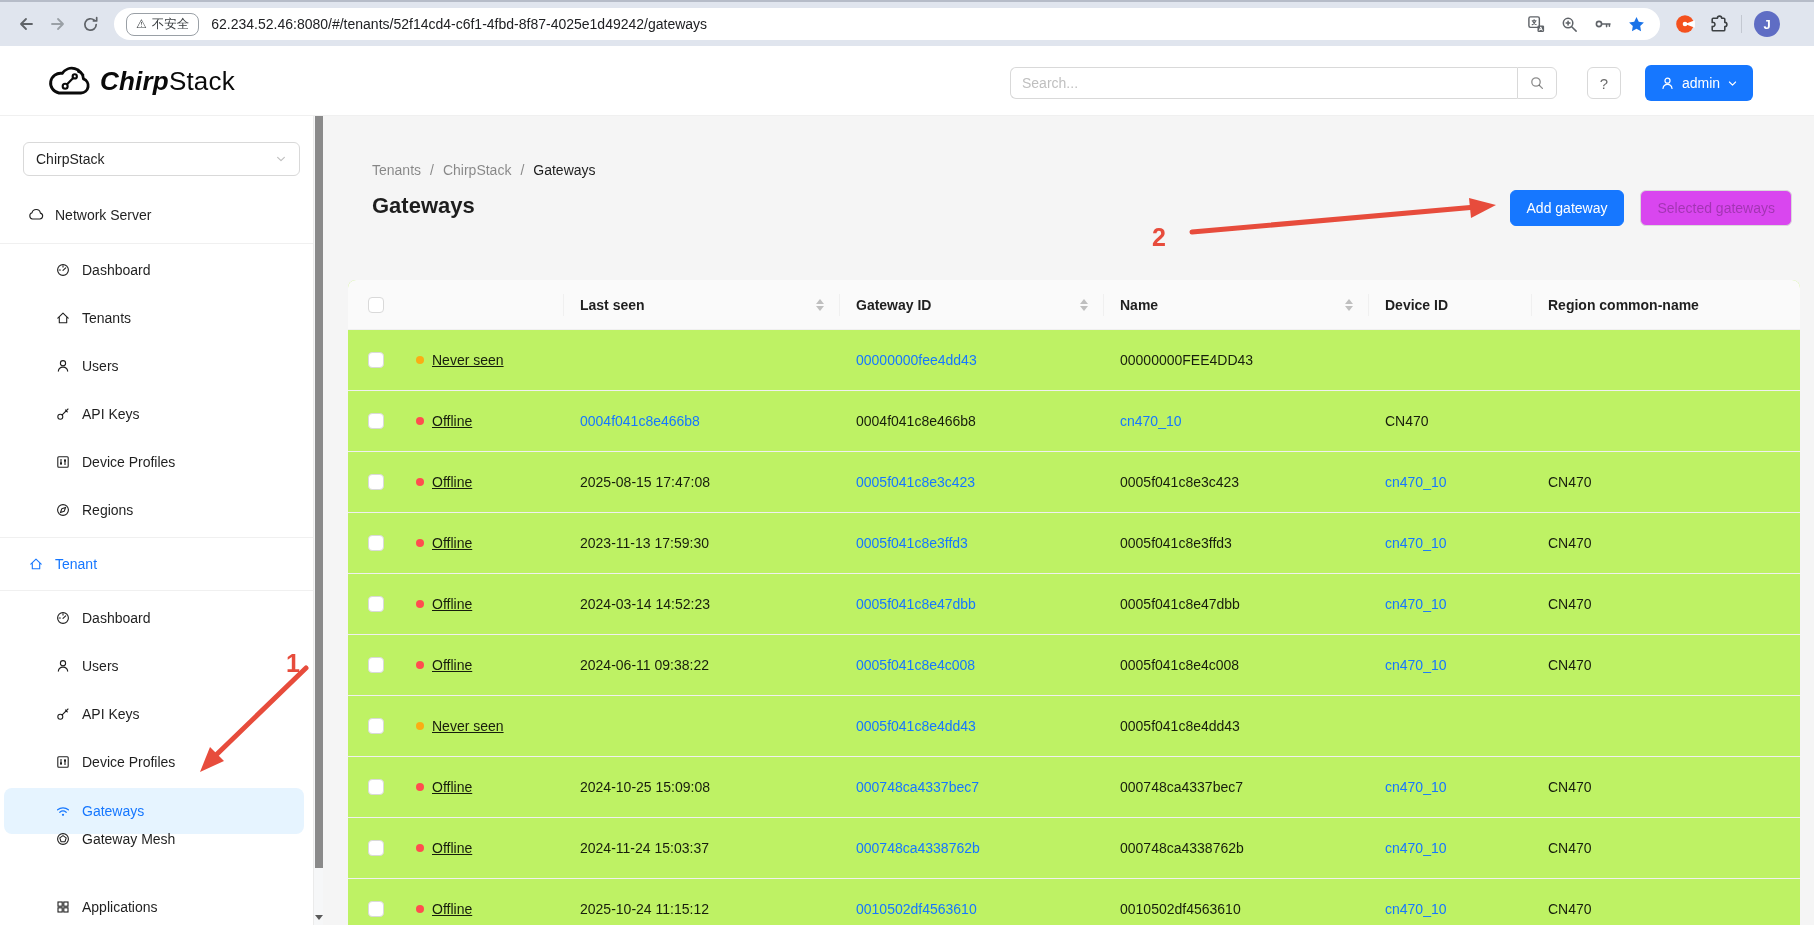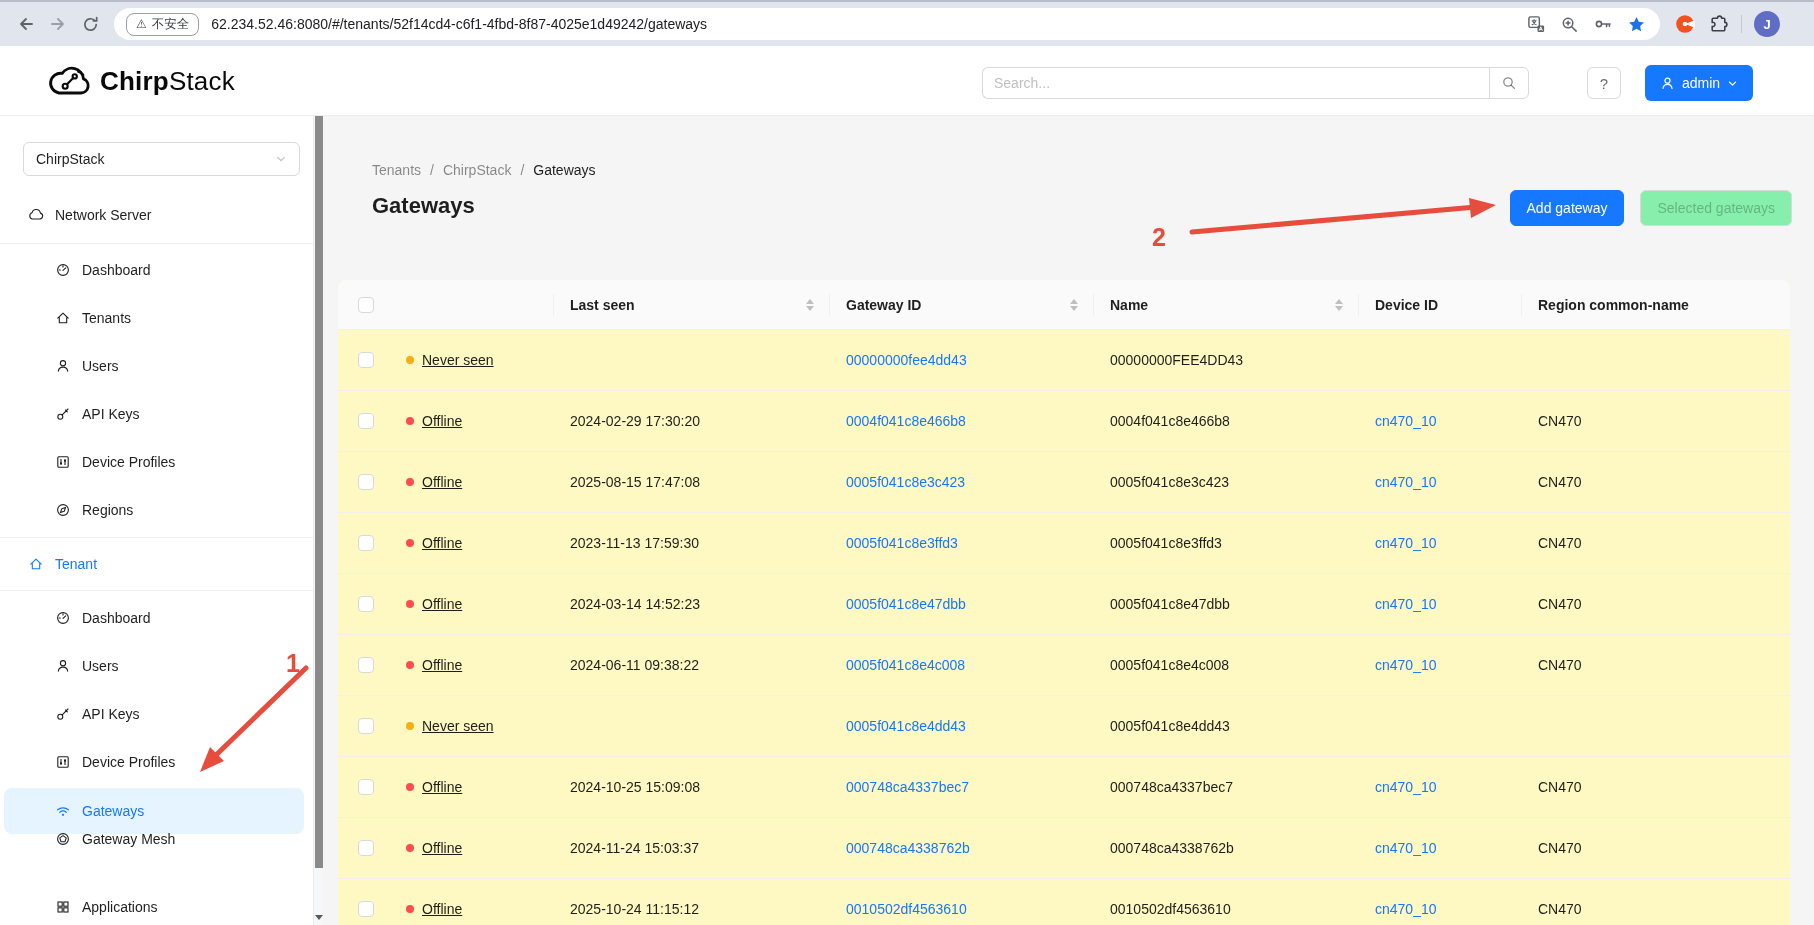--- a/index.html
+++ b/index.html
@@ -16,23 +16,23 @@
   .url-text { margin-left:12px; color:#202124; font-size:14px; white-space:nowrap; overflow:hidden; flex:1 1 auto; }
   .omni-icons { display:flex; align-items:center; gap:14px; margin-left:auto; padding-right:2px; }
   .chrome-right { display:flex; align-items:center; gap:12px; margin-left:14px; }
   .chrome-sep { width:1px; height:18px; background:#c3c8d1; }
   .avatar { width:26px; height:26px; border-radius:50%; background:#5f6dc4; color:#fff; display:flex; align-items:center; justify-content:center; font-size:13px; font-weight:700; }
 
   
   .appheader { position:absolute; left:0; top:46px; width:1814px; height:70px; background:#fff; border-bottom:1px solid #f0f0f0; }
   .logo { position:absolute; left:46px; top:14px; height:42px; display:flex; align-items:center; gap:8px; }
   .logo-text { font-size:26px; letter-spacing:.2px; color:#0a0a0a; }
-  .logo-text b { font-weight:700; }
+  .logo-text b { font-weight:700;font-style:italic; }
   .logo-text span { font-weight:300; }
-  .searchwrap { position:absolute; left:982px; top:21px; width:547px; height:32px; display:flex; }
+  .searchwrap { position:absolute; left:1010px; top:21px; width:547px; height:32px; display:flex; }
   .searchwrap input { flex:1 1 auto; height:32px; border:1px solid #d9d9d9; border-right:none; border-radius:6px 0 0 6px; padding:0 11px; font-size:14px; color:rgba(0,0,0,.88); outline:none; font-family:inherit; }
   .searchwrap input::placeholder { color:#bfbfbf; }
   .search-btn { width:40px; height:32px; border:1px solid #d9d9d9; border-radius:0 6px 6px 0; background:#fff; display:flex; align-items:center; justify-content:center; }
   .help-btn { position:absolute; left:1587px; top:21px; width:34px; height:32px; border:1px solid #d9d9d9; border-radius:6px; background:#fff; display:flex; align-items:center; justify-content:center; color:rgba(0,0,0,.6); font-size:15px; }
   .admin-btn { position:absolute; left:1645px; top:19px; height:36px; padding:0 15px; border-radius:6px; background:#1677ff; color:#fff; display:flex; align-items:center; gap:7px; font-size:14px; }
 
   
   .sidebar { position:absolute; left:0; top:116px; width:313px; height:809px; background:#fff; overflow:hidden; }
   .tenant-select { position:absolute; left:23px; top:26px; width:277px; height:34px; border:1px solid #d9d9d9; border-radius:6px; background:#fff; display:flex; align-items:center; padding:0 12px; }
   .tenant-select .chev { margin-left:auto; color:#bfbfbf; }
@@ -52,24 +52,24 @@
   
   .main { position:absolute; left:323px; top:116px; width:1491px; height:809px; background:#f5f5f5; }
   .breadcrumb { position:absolute; left:49px; top:46px; display:flex; align-items:center; gap:9px; font-size:14px; }
   .crumb { color:rgba(0,0,0,.45); }
   .crumb-sep { color:rgba(0,0,0,.45); }
   .crumb.current { color:rgba(0,0,0,.88); }
   .page-title { position:absolute; left:49px; top:77px; font-size:22px; font-weight:600; color:rgba(0,0,0,.88); }
   .actions { position:absolute; top:74px; right:22px; display:flex; gap:16px; }
   .btn { height:36px; padding:0 16px; border-radius:6px; display:flex; align-items:center; font-size:14px; }
   .btn-primary { background:#1677ff; color:#fff; border:1px solid #1677ff; }
-  .btn-disabled { background:#86efac; color:rgba(0,0,0,.25); border:1px solid #d9d9d9; }
-
-  
-  .card { position:absolute; left:15px; top:164px; width:1452px; height:645px; background:#fef9c3; border-radius:8px 8px 0 0; overflow:hidden; }
+  .btn-disabled { background:#d946ef; color:rgba(0,0,0,.25); border:1px solid #d9d9d9; }
+
+  
+  .card { position:absolute; left:25px; top:164px; width:1452px; height:645px; background:#bef264; border-radius:8px 8px 0 0; overflow:hidden; }
   .grid { display:grid; grid-template-columns:56px 160px 276px 264px 265px 163px 1fr; }
   .thead { height:50px; background:#fafafa; border-bottom:1px solid #f0f0f0; }
   .th { position:relative; display:flex; align-items:center; padding:0 16px; font-weight:600; color:rgba(0,0,0,.88); }
   .th.sep::after { content:''; position:absolute; right:0; top:50%; transform:translateY(-50%); width:1px; height:22px; background:#f0f0f0; }
   .th-check, .td-check { display:flex; align-items:center; justify-content:center; padding:0; }
   .sorter { margin-left:auto; display:flex; flex-direction:column; align-items:center; gap:2px; padding-left:8px; }
   .caret { width:0; height:0; border-left:4px solid transparent; border-right:4px solid transparent; }
   .caret.up { border-bottom:5px solid #bfbfbf; }
   .caret.down { border-top:5px solid #bfbfbf; }
   .trow { height:61px; border-bottom:1px solid #f0f0f0; }
@@ -384,21 +384,20 @@
         </div>
 
         <div class="grid trow">
           <div class="td td-check">
             <span class="checkbox"></span>
           </div>
           <div class="td td-status">
             <span class="dot red"></span>
             <span>Offline</span>
           </div>
-          <div class="td">2024-02-29 17:30:20</div>
           <div class="td">
             <a class="link" href="#">0004f041c8e466b8</a>
           </div>
           <div class="td">0004f041c8e466b8</div>
           <div class="td">
             <a class="link" href="#">cn470_10</a>
           </div>
           <div class="td">CN470</div>
         </div>
 

